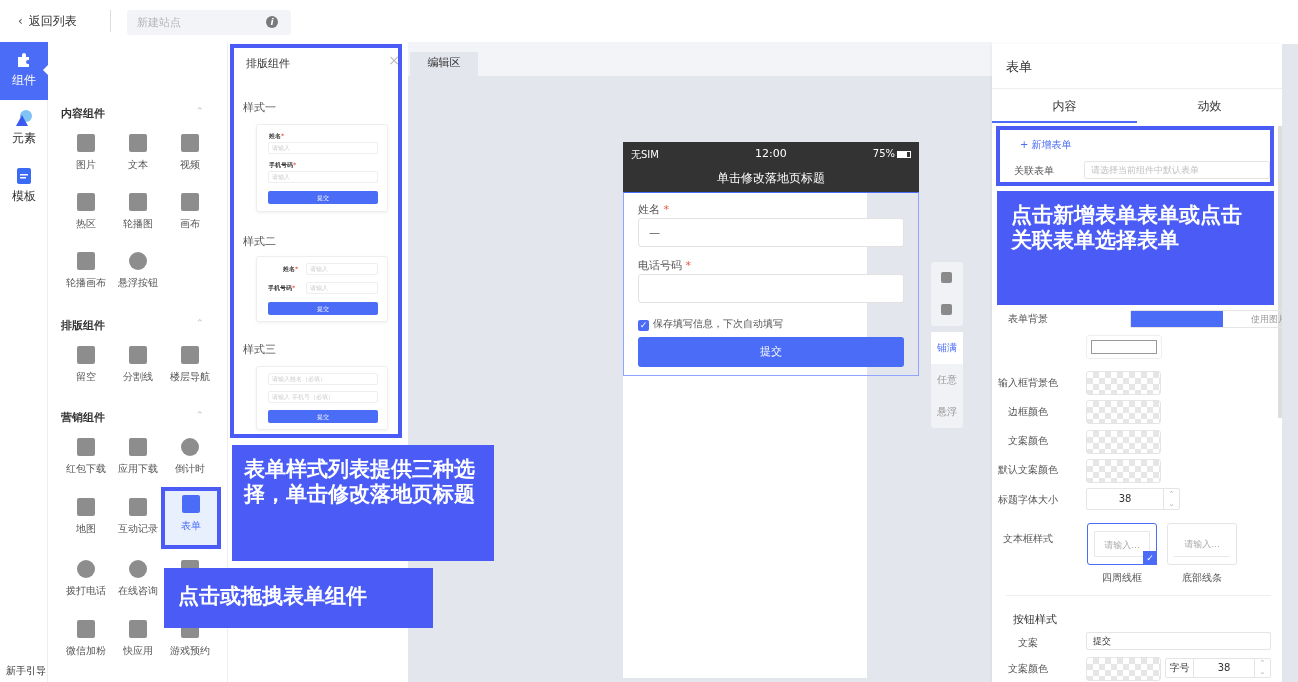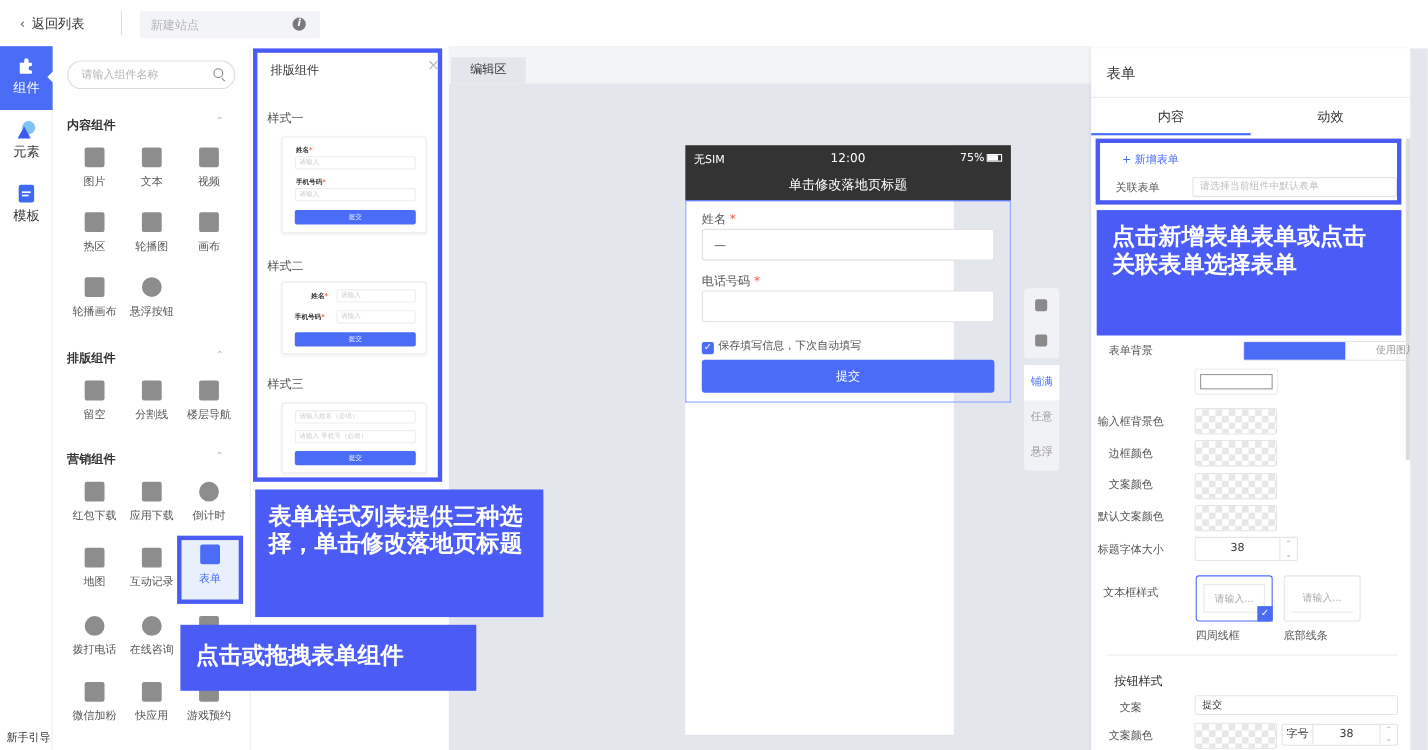--- a/index.html
+++ b/index.html
@@ -54,21 +54,21 @@
   .mini-btn { position: absolute; height: 13px; background: #4a6cf7; border-radius: 2px; color: #fff; font-size: 6px; text-align: center; line-height: 13px; }
 
   
   .callout { position: absolute; background: #4a5cf5; color: #fff; font-weight: bold; line-height: 1.2; }
 
   
   .editor { position: absolute; left: 408px; top: 42px; width: 584px; height: 640px; background: #e4e6ee; }
   .editor-tabbar { position: absolute; left: 0; top: 0; width: 584px; height: 34px; background: #f3f4f8; }
   .editor-tab { position: absolute; left: 2px; top: 10px; width: 68px; height: 24px; background: #e4e6ee; font-size: 11px; text-align: center; line-height: 22px; color: #333; }
 
-  .phone { position: absolute; left: 623px; top: 132px; width: 244px; height: 536px; background: #fff; }
+  .phone { position: absolute; left: 623px; top: 142px; width: 244px; height: 536px; background: #fff; }
   .phone-status { position: absolute; left: 0; top: 0; width: 296px; height: 50px; background: #333; color: #fff; }
   .ps-left { position: absolute; left: 8px; top: 6px; font-size: 10px; }
   .ps-time { position: absolute; left: 132px; top: 5px; font-size: 11px; }
   .ps-right { position: absolute; right: 8px; top: 6px; font-size: 10px; }
   .ps-right .bat { display: inline-block; width: 14px; height: 7px; border: 1px solid #fff; margin-left: 2px; vertical-align: -1px; background: linear-gradient(90deg,#fff 75%, transparent 75%); }
   .ps-title { position: absolute; left: 0; top: 28px; width: 296px; text-align: center; font-size: 12px; }
   .form-block { position: absolute; left: 0; top: 50px; width: 296px; height: 184px; border: 1px solid #8ea6ff; border-top-color: #4a6cf7; }
   .f-lbl { position: absolute; left: 14px; font-size: 11px; color: #555; }
   .f-lbl .req { color: #e54; }
   .f-input { position: absolute; left: 14px; width: 266px; height: 29px; border: 1px solid #e2e2e2; border-radius: 3px; padding-left: 10px; font-size: 11px; color: #555; background: #fff; font-family: inherit; outline: none; }
@@ -106,21 +106,21 @@
   .color-swatch div { position: absolute; left: 4px; top: 4px; width: 66px; height: 14px; border: 1px solid #999; background: #fff; }
   .stepper { position: absolute; height: 22px; border: 1px solid #e5e5e5; border-radius: 2px; }
   .stepper .val { position: absolute; left: 0; top: 0; height: 20px; text-align: center; line-height: 20px; font-size: 10px; color: #333; }
   .stepper .arr { position: absolute; right: 0; top: 0; width: 16px; height: 20px; border-left: 1px solid #e5e5e5; font-size: 7px; color: #aaa; text-align: center; line-height: 10px; cursor: pointer; }
   .tb-opt { position: absolute; top: 523px; width: 70px; height: 42px; border: 1px solid #e5e5e5; border-radius: 3px; cursor: pointer; }
   .tb-opt.selected { border-color: #4a6cf7; }
   .tb-opt .ph { position: absolute; left: 6px; top: 7px; width: 56px; height: 26px; font-size: 9px; color: #aaa; text-align: center; line-height: 26px; }
   .tb-opt.boxed .ph { border: 1px solid #e8e8e8; }
   .tb-opt.underline .ph { border-bottom: 1px solid #e8e8e8; }
   .tb-opt .check { position: absolute; right: -1px; bottom: -1px; width: 14px; height: 14px; background: #4a6cf7; color: #fff; font-size: 9px; text-align: center; line-height: 14px; }
-  .tb-cap { position: absolute; top: 571px; width: 70px; text-align: left; font-size: 10px; color: #555; }
+  .tb-cap { position: absolute; top: 571px; width: 70px; text-align: center; font-size: 10px; color: #555; }
   .r-divider { position: absolute; left: 1006px; top: 595px; width: 265px; height: 1px; background: #eee; }
   .r-section { position: absolute; left: 1013px; top: 612px; font-size: 11px; color: #333; }
   .fontsize { position: absolute; left: 1165px; top: 658px; width: 106px; height: 20px; border: 1px solid #e5e5e5; border-radius: 2px; }
   .fontsize .k { position: absolute; left: 0; top: 0; width: 28px; height: 18px; border-right: 1px solid #e5e5e5; font-size: 10px; text-align: center; line-height: 18px; }
   .fontsize .v { position: absolute; left: 28px; top: 0; width: 60px; height: 18px; font-size: 10px; text-align: center; line-height: 18px; }
   .fontsize .arr { position: absolute; right: 0; top: 0; width: 16px; height: 18px; border-left: 1px solid #e5e5e5; font-size: 7px; color: #aaa; text-align: center; line-height: 9px; cursor: pointer; }
   .page-scroll { position: absolute; left: 1282px; top: 44px; width: 16px; height: 638px; background: #e4e6ee; }
 </style>
 </head>
 <body>
@@ -155,24 +155,20 @@
         <rect x="3" y="2" width="14" height="16" rx="2" fill="#3b6bf5"></rect>
         <rect x="6" y="8" width="8" height="1.5" fill="#fff"></rect>
         <rect x="6" y="11" width="6" height="1.5" fill="#fff"></rect>
       </svg>
     <span class="lbl">模板</span>
   </div>
   <div class="guide">新手引导</div>
 </div>
 
 <div class="comp-panel">
-  <div class="search">
-    <input type="text" placeholder="请输入组件名称" style="">
-    <span class="sicon"></span>
-  </div>
 
   <div class="group-title" style="top:64px">内容组件</div>
   <div class="group-caret" style="top:64px">⌃</div>
 
   <div class="comp" style="left:12px;top:88px"><span class="cicon"></span><span class="clbl">图片</span></div>
   <div class="comp" style="left:64px;top:88px"><span class="cicon"></span><span class="clbl">文本</span></div>
   <div class="comp" style="left:116px;top:88px"><span class="cicon"></span><span class="clbl">视频</span></div>
   <div class="comp" style="left:12px;top:147px"><span class="cicon"></span><span class="clbl">热区</span></div>
   <div class="comp" style="left:64px;top:147px"><span class="cicon"></span><span class="clbl">轮播图</span></div>
   <div class="comp" style="left:116px;top:147px"><span class="cicon"></span><span class="clbl">画布</span></div>

